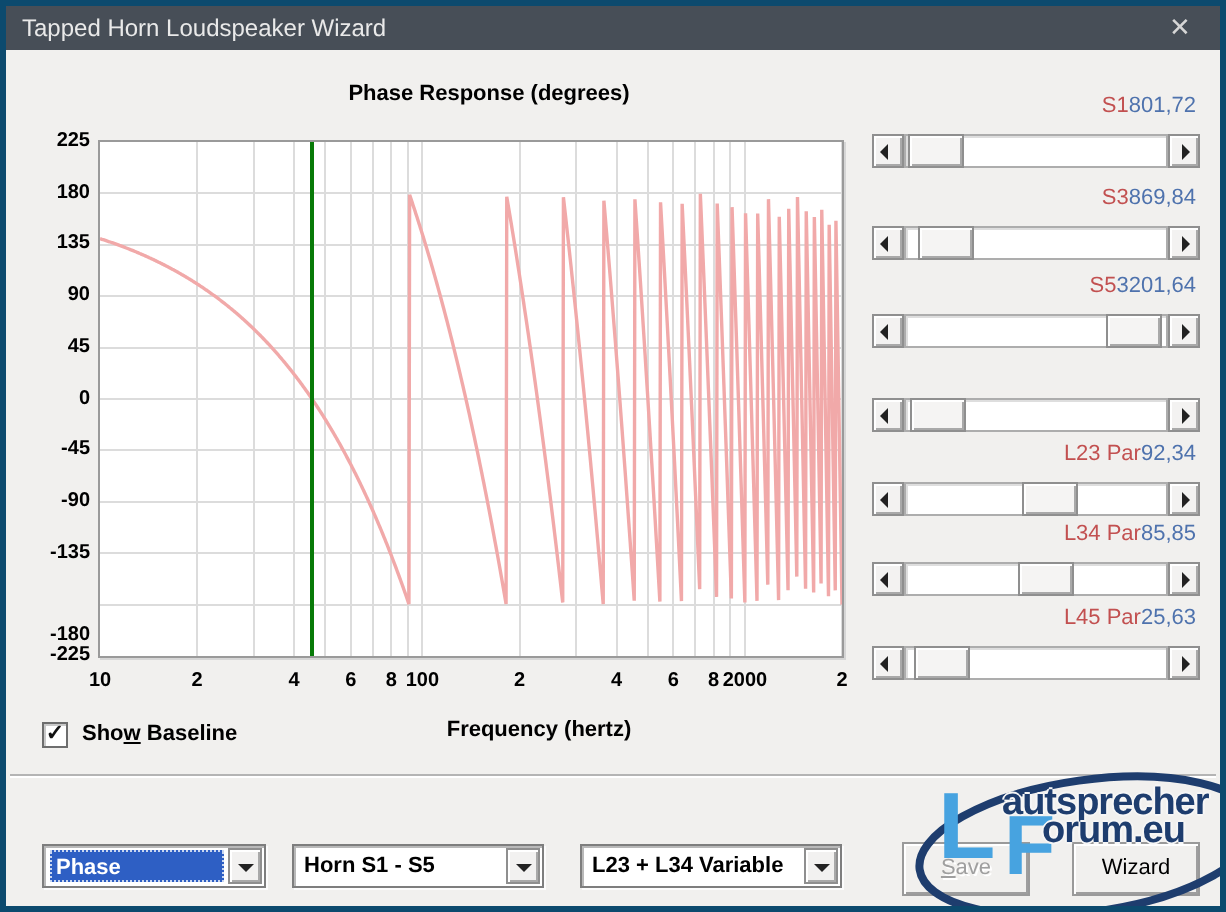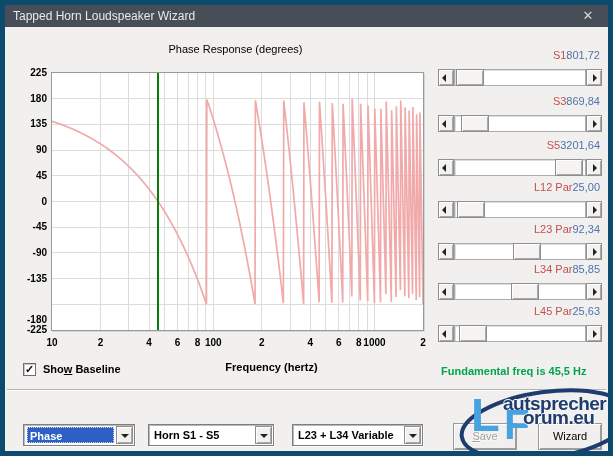--- a/index.html
+++ b/index.html
@@ -1,28 +1,28 @@
 <!DOCTYPE html>
 <html><head>
 <meta charset="utf-8">
 <style>
   html,body{margin:0;padding:0;background:#c9c9c9;}
   #window{
     position:relative; width:613px; height:456px; box-sizing:border-box;
-    background:#f1f0ee; border:5px solid #0c4a6e; overflow:hidden;
+    background:#f1f0ee; border:3px solid #0c4a6e; overflow:hidden;
     font-family:"Liberation Sans", sans-serif; -webkit-font-smoothing:none;
   }
   
   #titlebar{position:absolute;left:0;top:0;right:0;height:22px;background:#474e57;color:#e9e9e9;
     font-size:12px;line-height:22px;padding-left:8px;box-sizing:border-box;}
   #close-btn{position:absolute;right:0;top:0;width:40px;height:22px;text-align:center;color:#d6d6d6;
     font-size:13px;line-height:21px;cursor:default;}
   
-  .chart-title{position:absolute;left:45px;top:38px;width:371px;text-align:center;
-    font-size:11px;font-weight:normal;color:#000;}
+  .chart-title{position:absolute;left:56px;top:38px;width:371px;text-align:center;
+    font-size:11px;font-weight:bold;color:#000;}
   #plot{position:absolute;left:46px;top:67px;width:371px;height:257px;background:#fff;
     border:1px solid #9a9a9a;box-shadow:1px 1px 0 #d6d6d6;}
   #plot svg{display:block}
   .tick{position:absolute;font-size:10px;font-weight:bold;color:#000;white-space:nowrap;}
   .ytick{width:34px;text-align:right;}
   .xtick{transform:translateX(-50%);}
   .xaxis-label{position:absolute;left:47px;top:356px;width:371px;text-align:center;
     font-size:11px;font-weight:bold;padding-left:34px;}
   
   #baseline-row{position:absolute;left:18px;top:358px;height:14px;font-size:11px;font-weight:bold;}
@@ -134,21 +134,21 @@
       <div class="tick xtick" style="left: 47px; top: 332px;">10</div>
       <div class="tick xtick" style="left: 95.5357px; top: 332px;">2</div>
       <div class="tick xtick" style="left: 144.071px; top: 332px;">4</div>
       <div class="tick xtick" style="left: 172.463px; top: 332px;">6</div>
       <div class="tick xtick" style="left: 192.607px; top: 332px;">8</div>
       <div class="tick xtick" style="left: 208.232px; top: 332px;">100</div>
       <div class="tick xtick" style="left: 256.768px; top: 332px;">2</div>
       <div class="tick xtick" style="left: 305.304px; top: 332px;">4</div>
       <div class="tick xtick" style="left: 333.695px; top: 332px;">6</div>
       <div class="tick xtick" style="left: 353.839px; top: 332px;">8</div>
-      <div class="tick xtick" style="left: 369.464px; top: 332px;">1000</div>
+      <div class="tick xtick" style="left: 369.464px; top: 332px;">2000</div>
       <div class="tick xtick" style="left: 418px; top: 332px;">2</div>
     </div>
 
   <div class="xaxis-label">Frequency (hertz)</div>
 
   <div id="baseline-row">
     <span id="baseline-box"><span id="baseline-check">✓</span></span>
     <span id="baseline-label"><span>Sho</span><span class="u">w</span><span> Baseline</span></span>
   </div>
 
@@ -195,24 +195,20 @@
             <i class="tri tri-l"></i>
           </span>
           <span class="strack"></span>
           <span class="sthumb" style="left: 116.88px;"></span>
           <span class="sarrow right">
             <i class="tri tri-r"></i>
           </span>
         </div>
       </div>
       <div class="srow" style="top: 176px;">
-        <div class="slabel-row">
-          <span class="slabel">L12 Par</span>
-          <span class="svalue">25,00</span>
-        </div>
         <div class="sbar">
           <span class="sarrow left">
             <i class="tri tri-l"></i>
           </span>
           <span class="strack"></span>
           <span class="sthumb" style="left: 19.12px;"></span>
           <span class="sarrow right">
             <i class="tri tri-r"></i>
           </span>
         </div>
@@ -260,21 +256,20 @@
           </span>
           <span class="strack"></span>
           <span class="sthumb" style="left: 21.2px;"></span>
           <span class="sarrow right">
             <i class="tri tri-r"></i>
           </span>
         </div>
       </div>
     </div>
 
-  <div id="fundamental">Fundamental freq is 45,5 Hz</div>
 
   <div id="divider"></div>
 
   <div class="combo sel" style="left:18px;width:112px;">
     <span class="val">Phase</span>
     <span class="drop">
         <i class="tri-d"></i>
       </span>
   </div>
   <div class="combo" style="left:143px;width:126px;">

